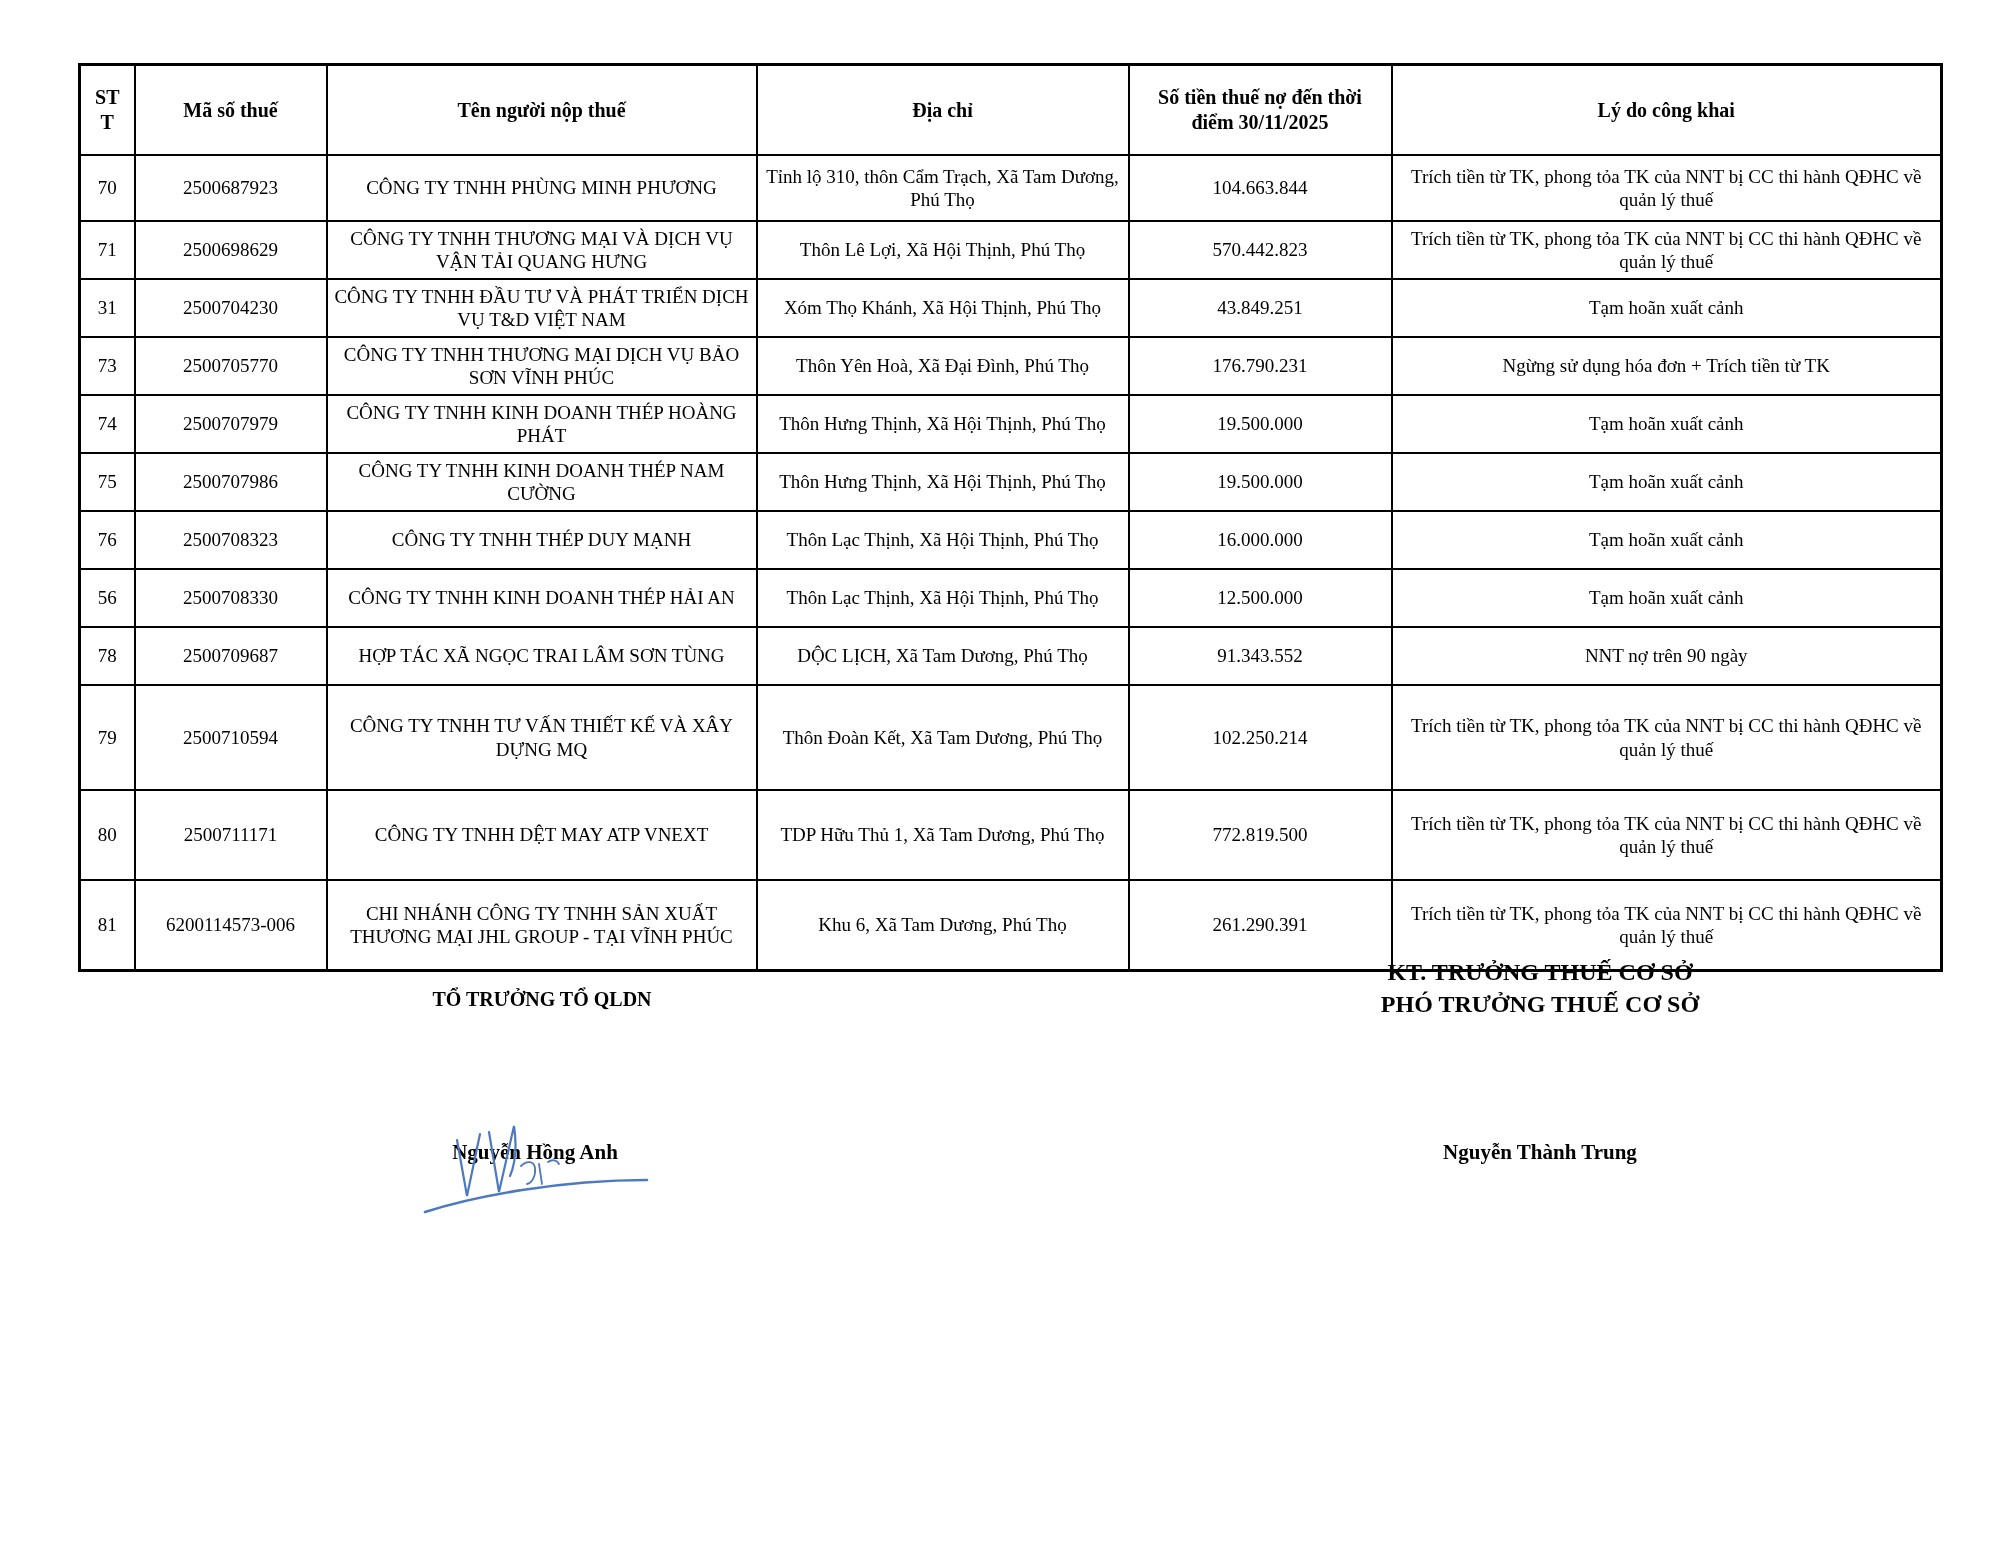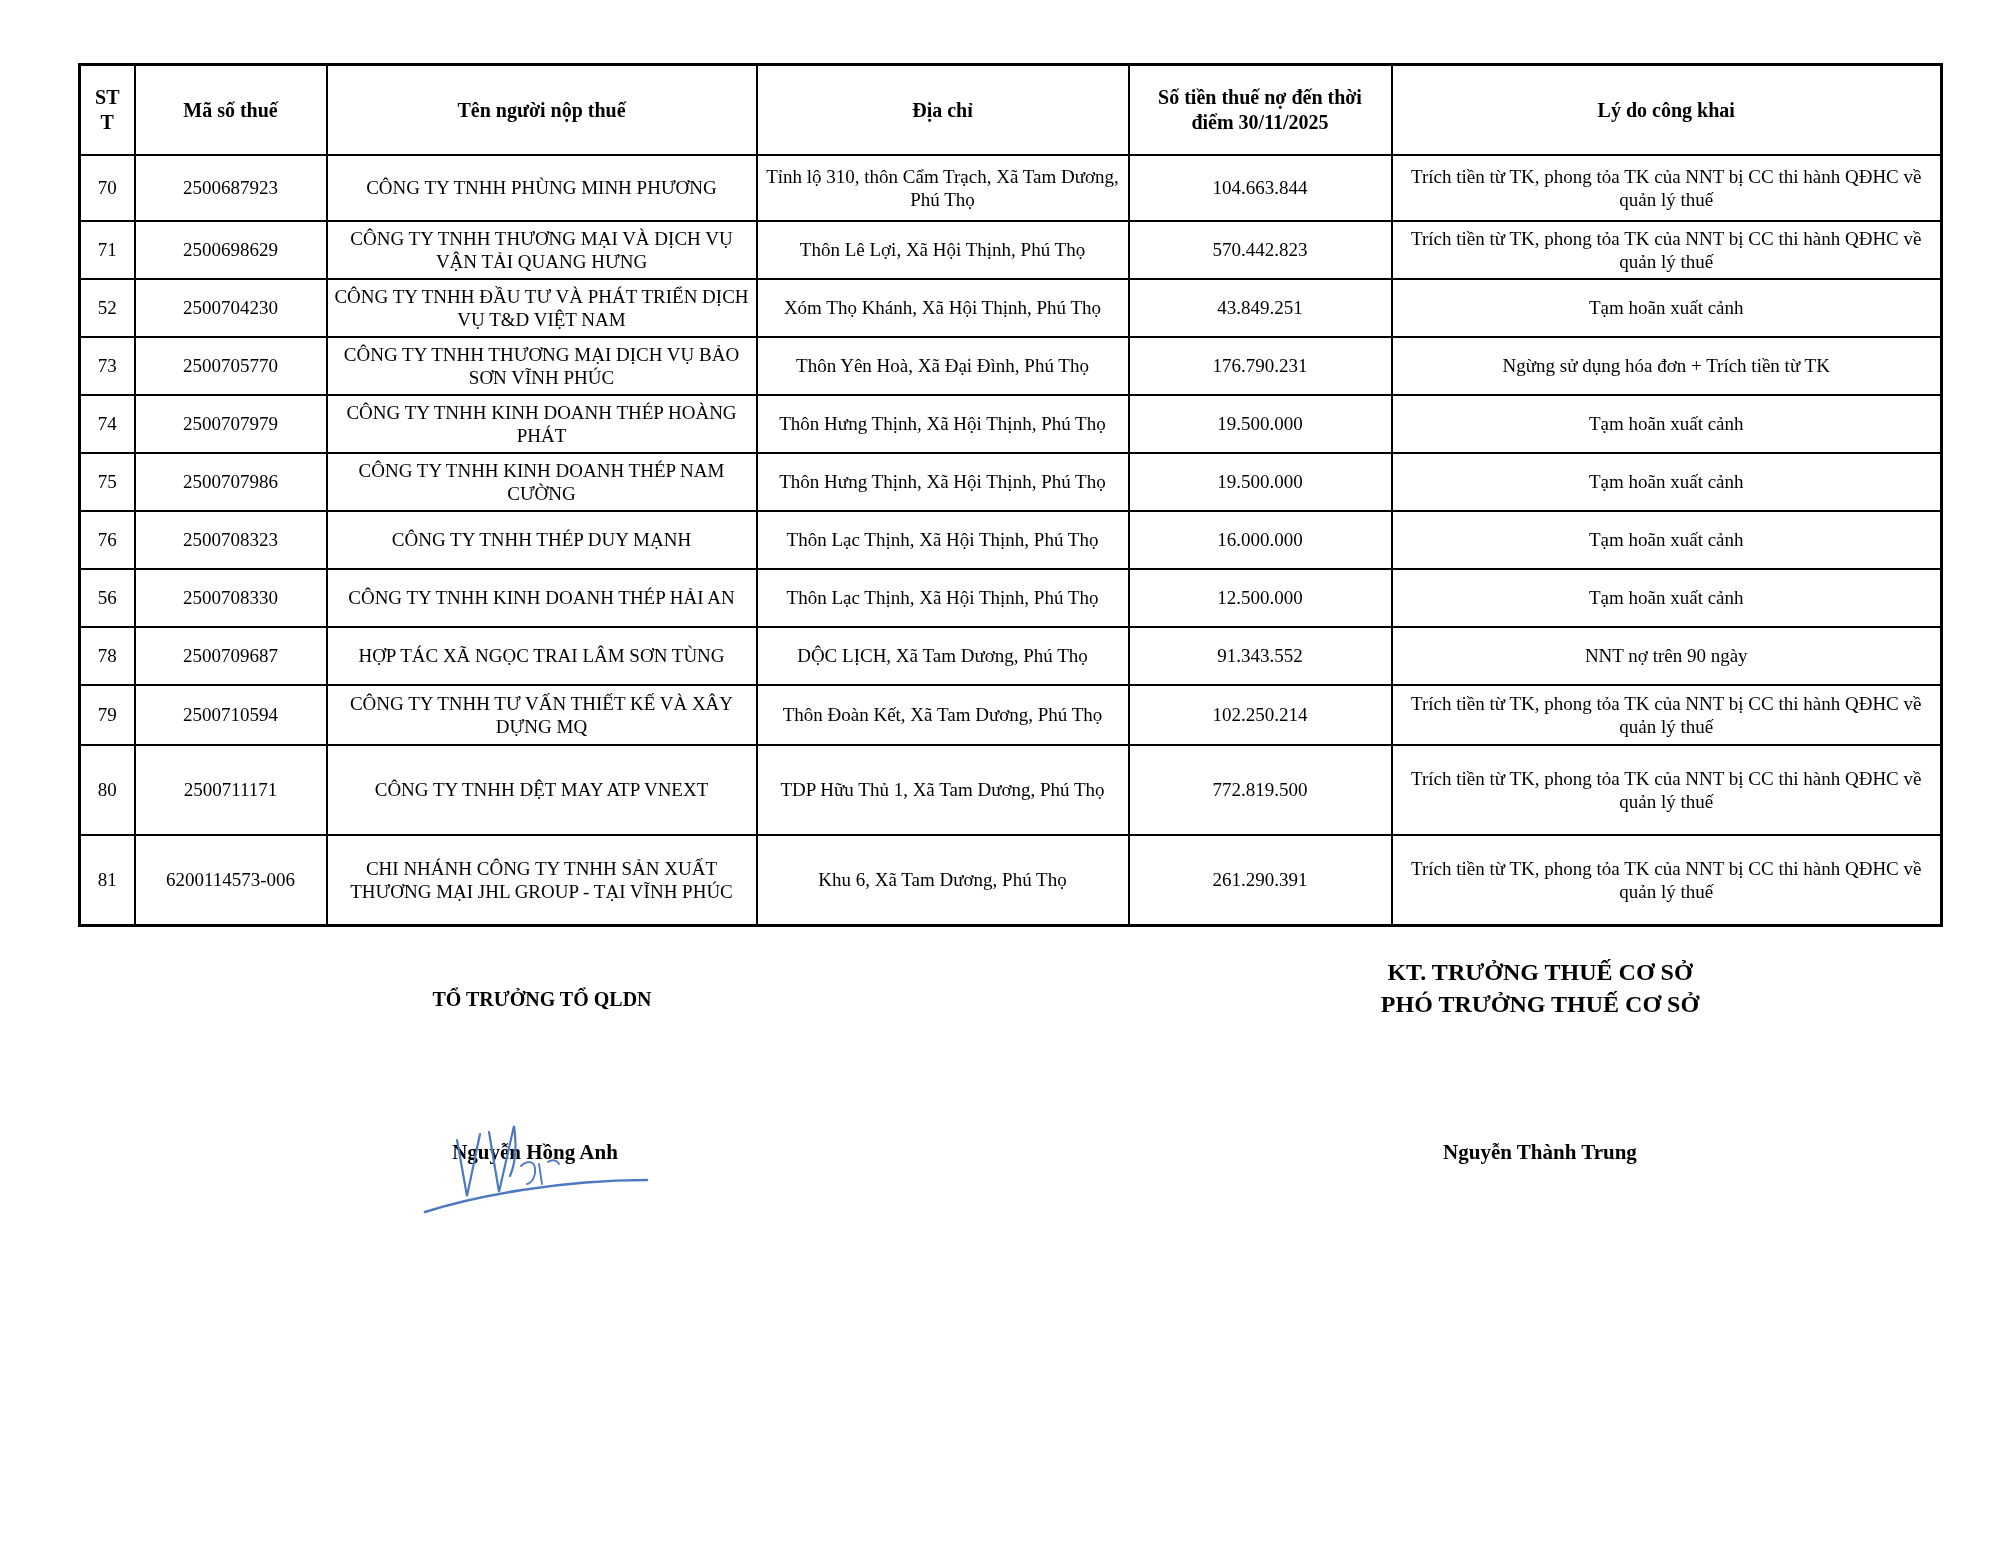--- a/index.html
+++ b/index.html
@@ -37,21 +37,21 @@
     line-height: 1.25;
   }
   .th-stt-inner {
     display: block;
     inline-size: 30px;
     margin: 17px auto;
     word-break: break-all;
   }
   tbody tr { height: 58px; }
   tbody tr:nth-child(1) { height: 66px; }
-  tbody tr:nth-child(10) { height: 60px; }
+  tbody tr:nth-child(10) { height: 105px; }
   tbody tr:nth-child(11) { height: 90px; }
   tbody tr:nth-child(12) { height: 90px; }
   td.amount { text-align: right; padding-right: 10px; }
   .sig-title-left {
     position: absolute; left: 342px; top: 988px; width: 400px;
     text-align: center; font-weight: bold; font-size: 20px;
   }
   .sig-title-right {
     position: absolute; left: 1340px; top: 956px; width: 400px;
     text-align: center; font-weight: bold; font-size: 24px; line-height: 1.35;
@@ -108,21 +108,21 @@
     <tr>
       <td>71</td>
       <td>2500698629</td>
       <td>CÔNG TY TNHH THƯƠNG MẠI VÀ DỊCH VỤ VẬN TẢI QUANG HƯNG</td>
       <td>Thôn Lê Lợi, Xã Hội Thịnh, Phú Thọ</td>
       <td class="amount">570.442.823</td>
       <td>Trích tiền từ TK, phong tỏa TK của NNT bị CC thi hành QĐHC về quản lý thuế</td>
     </tr>
 
     <tr>
-      <td>52</td>
+      <td>31</td>
       <td>2500704230</td>
       <td>CÔNG TY TNHH ĐẦU TƯ VÀ PHÁT TRIỂN DỊCH VỤ T&amp;D VIỆT NAM</td>
       <td>Xóm Thọ Khánh, Xã Hội Thịnh, Phú Thọ</td>
       <td class="amount">43.849.251</td>
       <td>Tạm hoãn xuất cảnh</td>
     </tr>
 
     <tr>
       <td>73</td>
       <td>2500705770</td>

